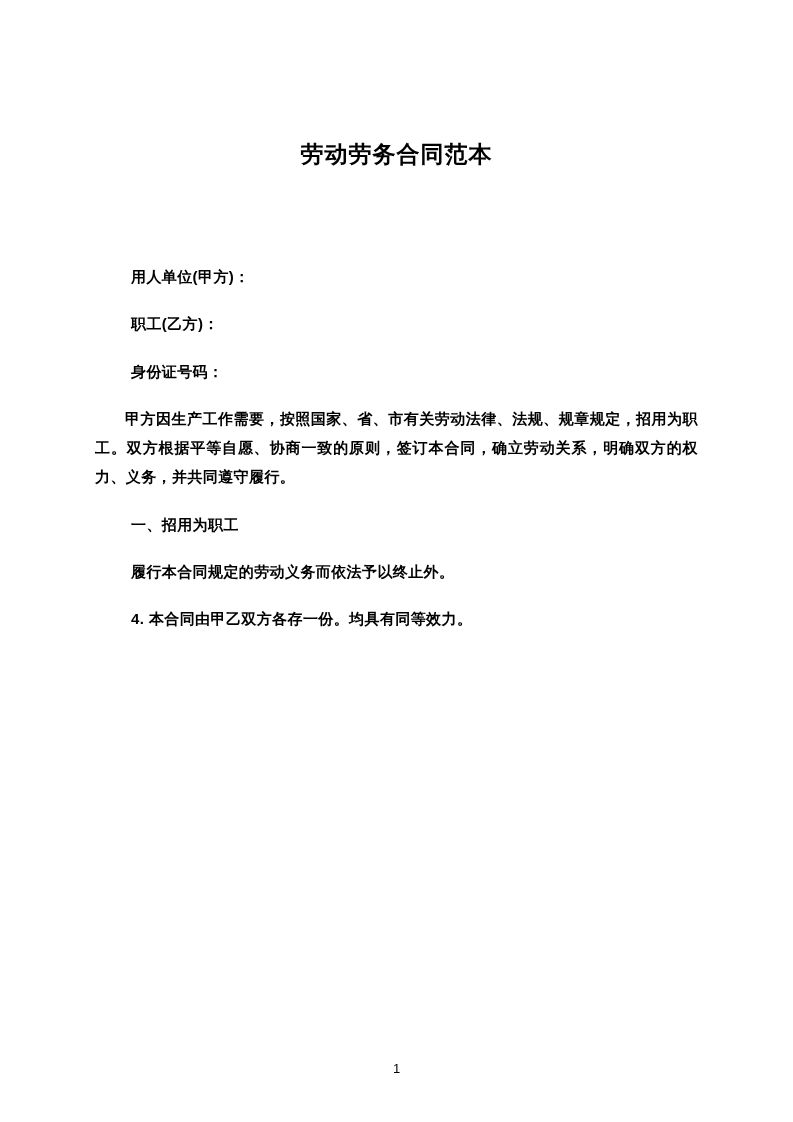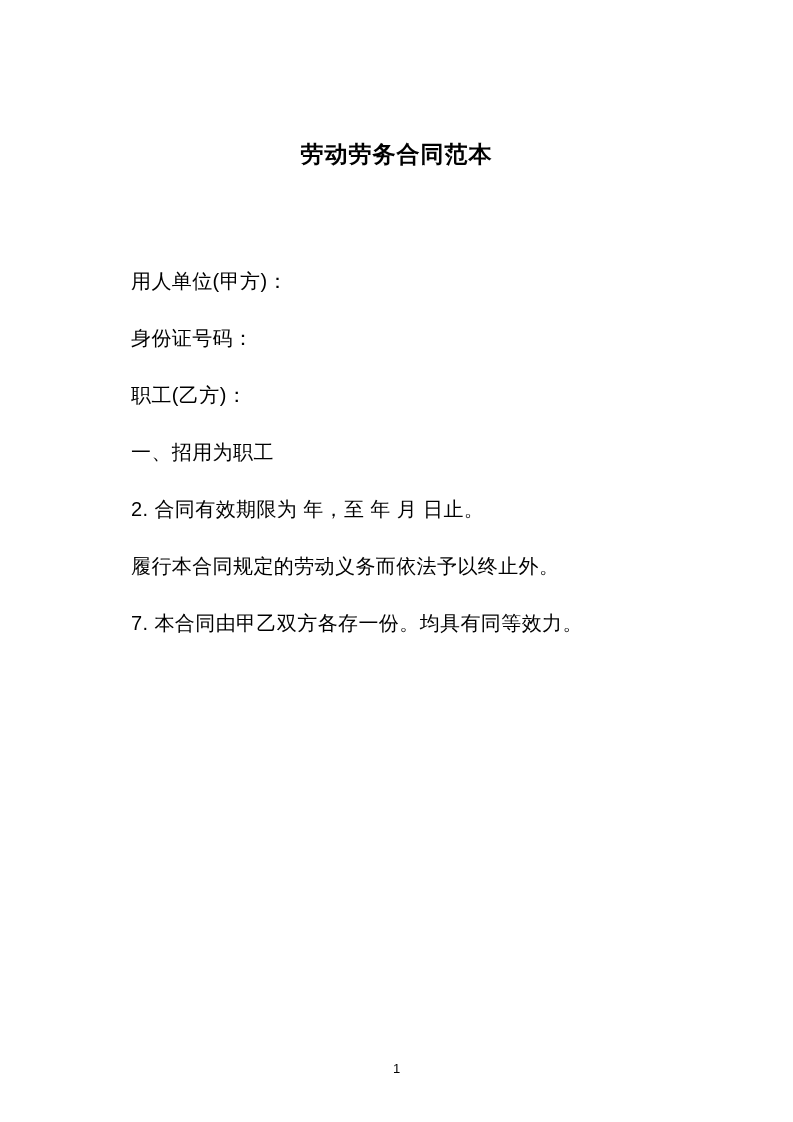--- a/index.html
+++ b/index.html
@@ -28,25 +28,26 @@
     font-weight: bold;
     letter-spacing: 1px;
     margin: 0;
     padding-top: 138px;
     line-height: 1.4;
   }
   .body-block {
     margin-top: 92px;
   }
   p.para {
-    font-size: 20px;
+    font-size: 15px;
     line-height: 1.95;
     margin: 0 0 18px 0;
     text-align: justify;
     letter-spacing: 0.4px;
+    font-weight: bold;
   }
   p.indent1 {
     text-indent: 2em;
   }
   p.indent-small {
     padding-left: 36px;
   }
   .page-number {
     position: absolute;
     bottom: 46px;
@@ -59,22 +60,22 @@
 </style>
 </head>
 <body>
 
 <div class="page">
 
   <h1 class="doc-title">劳动劳务合同范本</h1>
 
   <div class="body-block">
     <p class="para indent-small">用人单位(甲方)：</p>
+    <p class="para indent-small">职工(乙方)：</p>
     <p class="para indent-small">身份证号码：</p>
-    <p class="para indent-small">职工(乙方)：</p>
+    <p class="para indent1">甲方因生产工作需要，按照国家、省、市有关劳动法律、法规、规章规定，招用为职工。双方根据平等自愿、协商一致的原则，签订本合同，确立劳动关系，明确双方的权力、义务，并共同遵守履行。</p>
     <p class="para indent-small">一、招用为职工</p>
-    <p class="para indent-small">2. 合同有效期限为  年，至  年  月  日止。</p>
     <p class="para indent-small">履行本合同规定的劳动义务而依法予以终止外。</p>
-    <p class="para indent-small">7. 本合同由甲乙双方各存一份。均具有同等效力。</p>
+    <p class="para indent-small">4. 本合同由甲乙双方各存一份。均具有同等效力。</p>
   </div>
 
   <div class="page-number">1</div>
 </div>
 
 </body></html>

